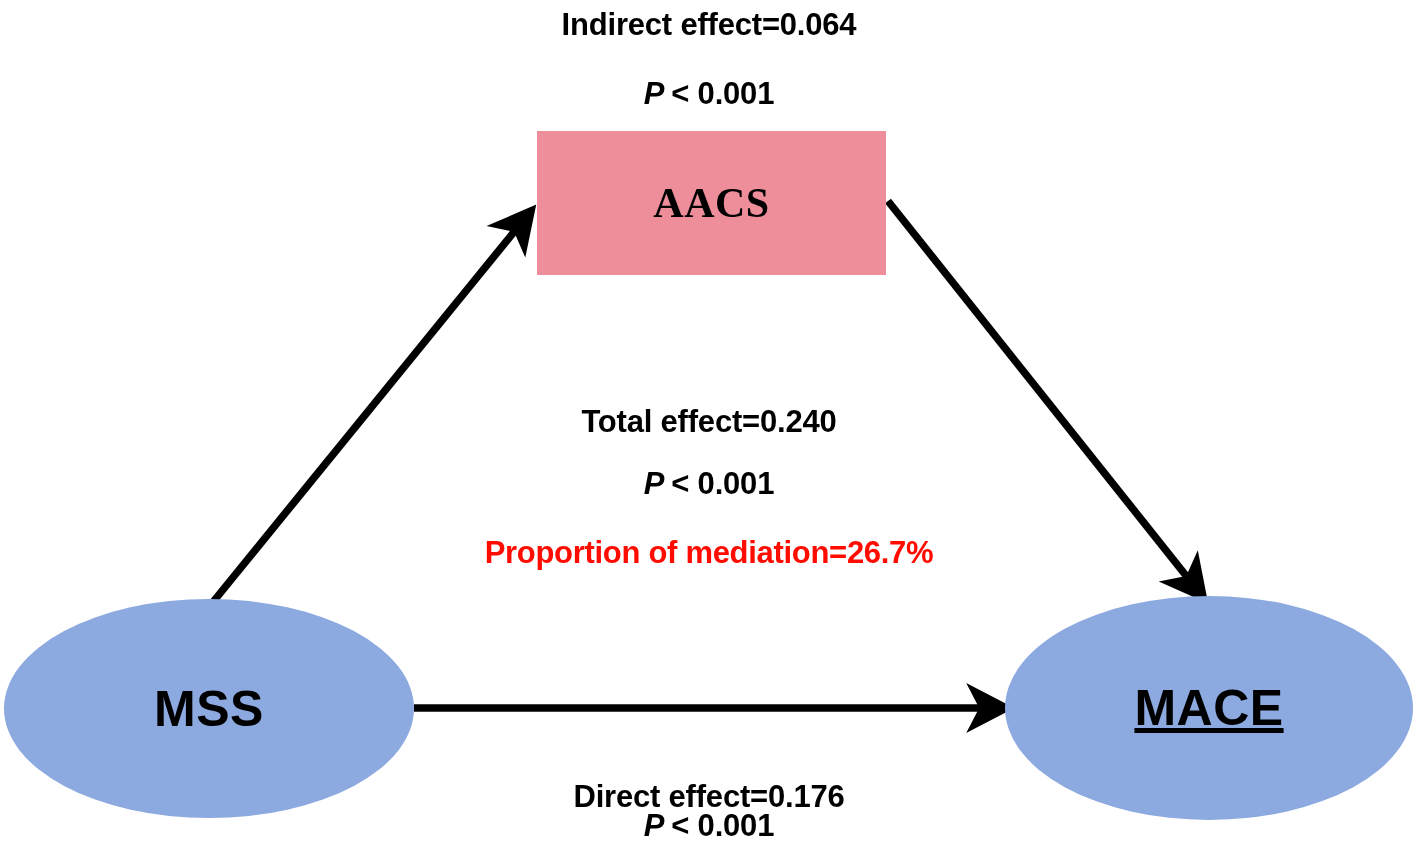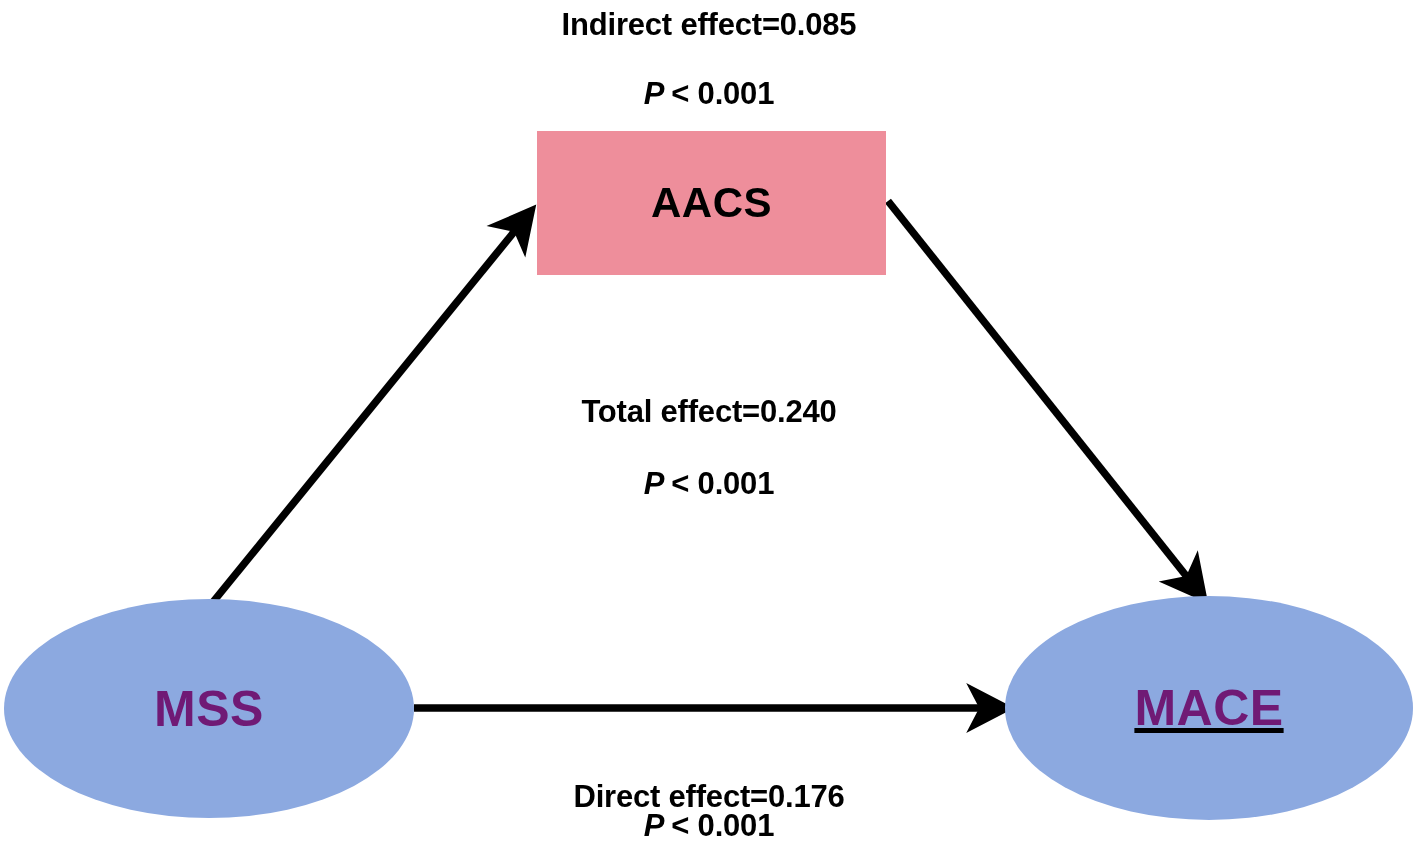--- a/index.html
+++ b/index.html
@@ -63,39 +63,40 @@
     left: 0;
   }
 
   
   .node-rect {
     position: absolute;
     background: #EE8E9B;
     display: flex;
     align-items: center;
     justify-content: center;
+    font-family: Liberation Serif, serif;
   }
   .node-rect .node-label {
     font-size: 42px;
     font-weight: bold;
     color: #000000;
     letter-spacing: 0.5px;
   }
   .node-ellipse {
     position: absolute;
     background: #8CA9E0;
     border-radius: 50%;
     display: flex;
     align-items: center;
     justify-content: center;
   }
   .node-ellipse .node-label {
     font-size: 50px;
     font-weight: bold;
-    color: #701a75;
+    color: #000000;
     letter-spacing: 0.5px;
   }
 </style>
 </head>
 <body>
 
 <div id="canvas">
 
   <svg id="edges" viewBox="0 0 1418 851" xmlns="http://www.w3.org/2000/svg">
     <defs>
@@ -111,39 +112,42 @@
     <g>
       <line x1="888" y1="201" x2="1203" y2="597" stroke="#000000" stroke-width="7.5" stroke-linecap="butt" marker-end="url(#arrowA)"></line>
     </g>
 
     <g>
       <line x1="414" y1="708" x2="1006" y2="708" stroke="#000000" stroke-width="7.5" stroke-linecap="butt" marker-end="url(#arrowA)"></line>
     </g>
   </svg>
 
   <div class="textblock" style="top:9px;">
-    <div class="label label-eff" style="position:relative;display:inline-block;">Indirect effect=0.085</div>
+    <div class="label label-eff" style="position:relative;display:inline-block;">Indirect effect=0.064</div>
   </div>
   <div class="textblock" style="top:78px;">
     <div class="label label-p" style="position:relative;display:inline-block;">
       <span class="pital">P</span><span>&lt; 0.001</span>
     </div>
   </div>
 
   <div class="node-rect" style="left:537px; top:131px; width:349px; height:144px;">
     <span class="node-label">AACS</span>
   </div>
 
   <div class="textblock" style="top:396px;">
-    <div class="label label-eff" style="position:relative;display:inline-block;">Total effect=0.240</div>
+    <div class="label label-eff" style="position:relative;display:inline-block;margin-top:10px;">Total effect=0.240</div>
   </div>
   <div class="textblock" style="top:468px;">
     <div class="label label-p" style="position:relative;display:inline-block;">
       <span class="pital">P</span><span>&lt; 0.001</span>
     </div>
+  </div>
+  <div class="textblock" style="top:537px;">
+    <div class="label label-prop" style="position:relative;display:inline-block;">Proportion of mediation=26.7%</div>
   </div>
 
   <div class="node-ellipse" style="left:4px; top:599px; width:410px; height:219px;">
     <span class="node-label">MSS</span>
   </div>
 
   <div class="node-ellipse" style="left:1005px; top:596px; width:408px; height:224px;text-decoration:underline;">
     <span class="node-label">MACE</span>
   </div>
 

